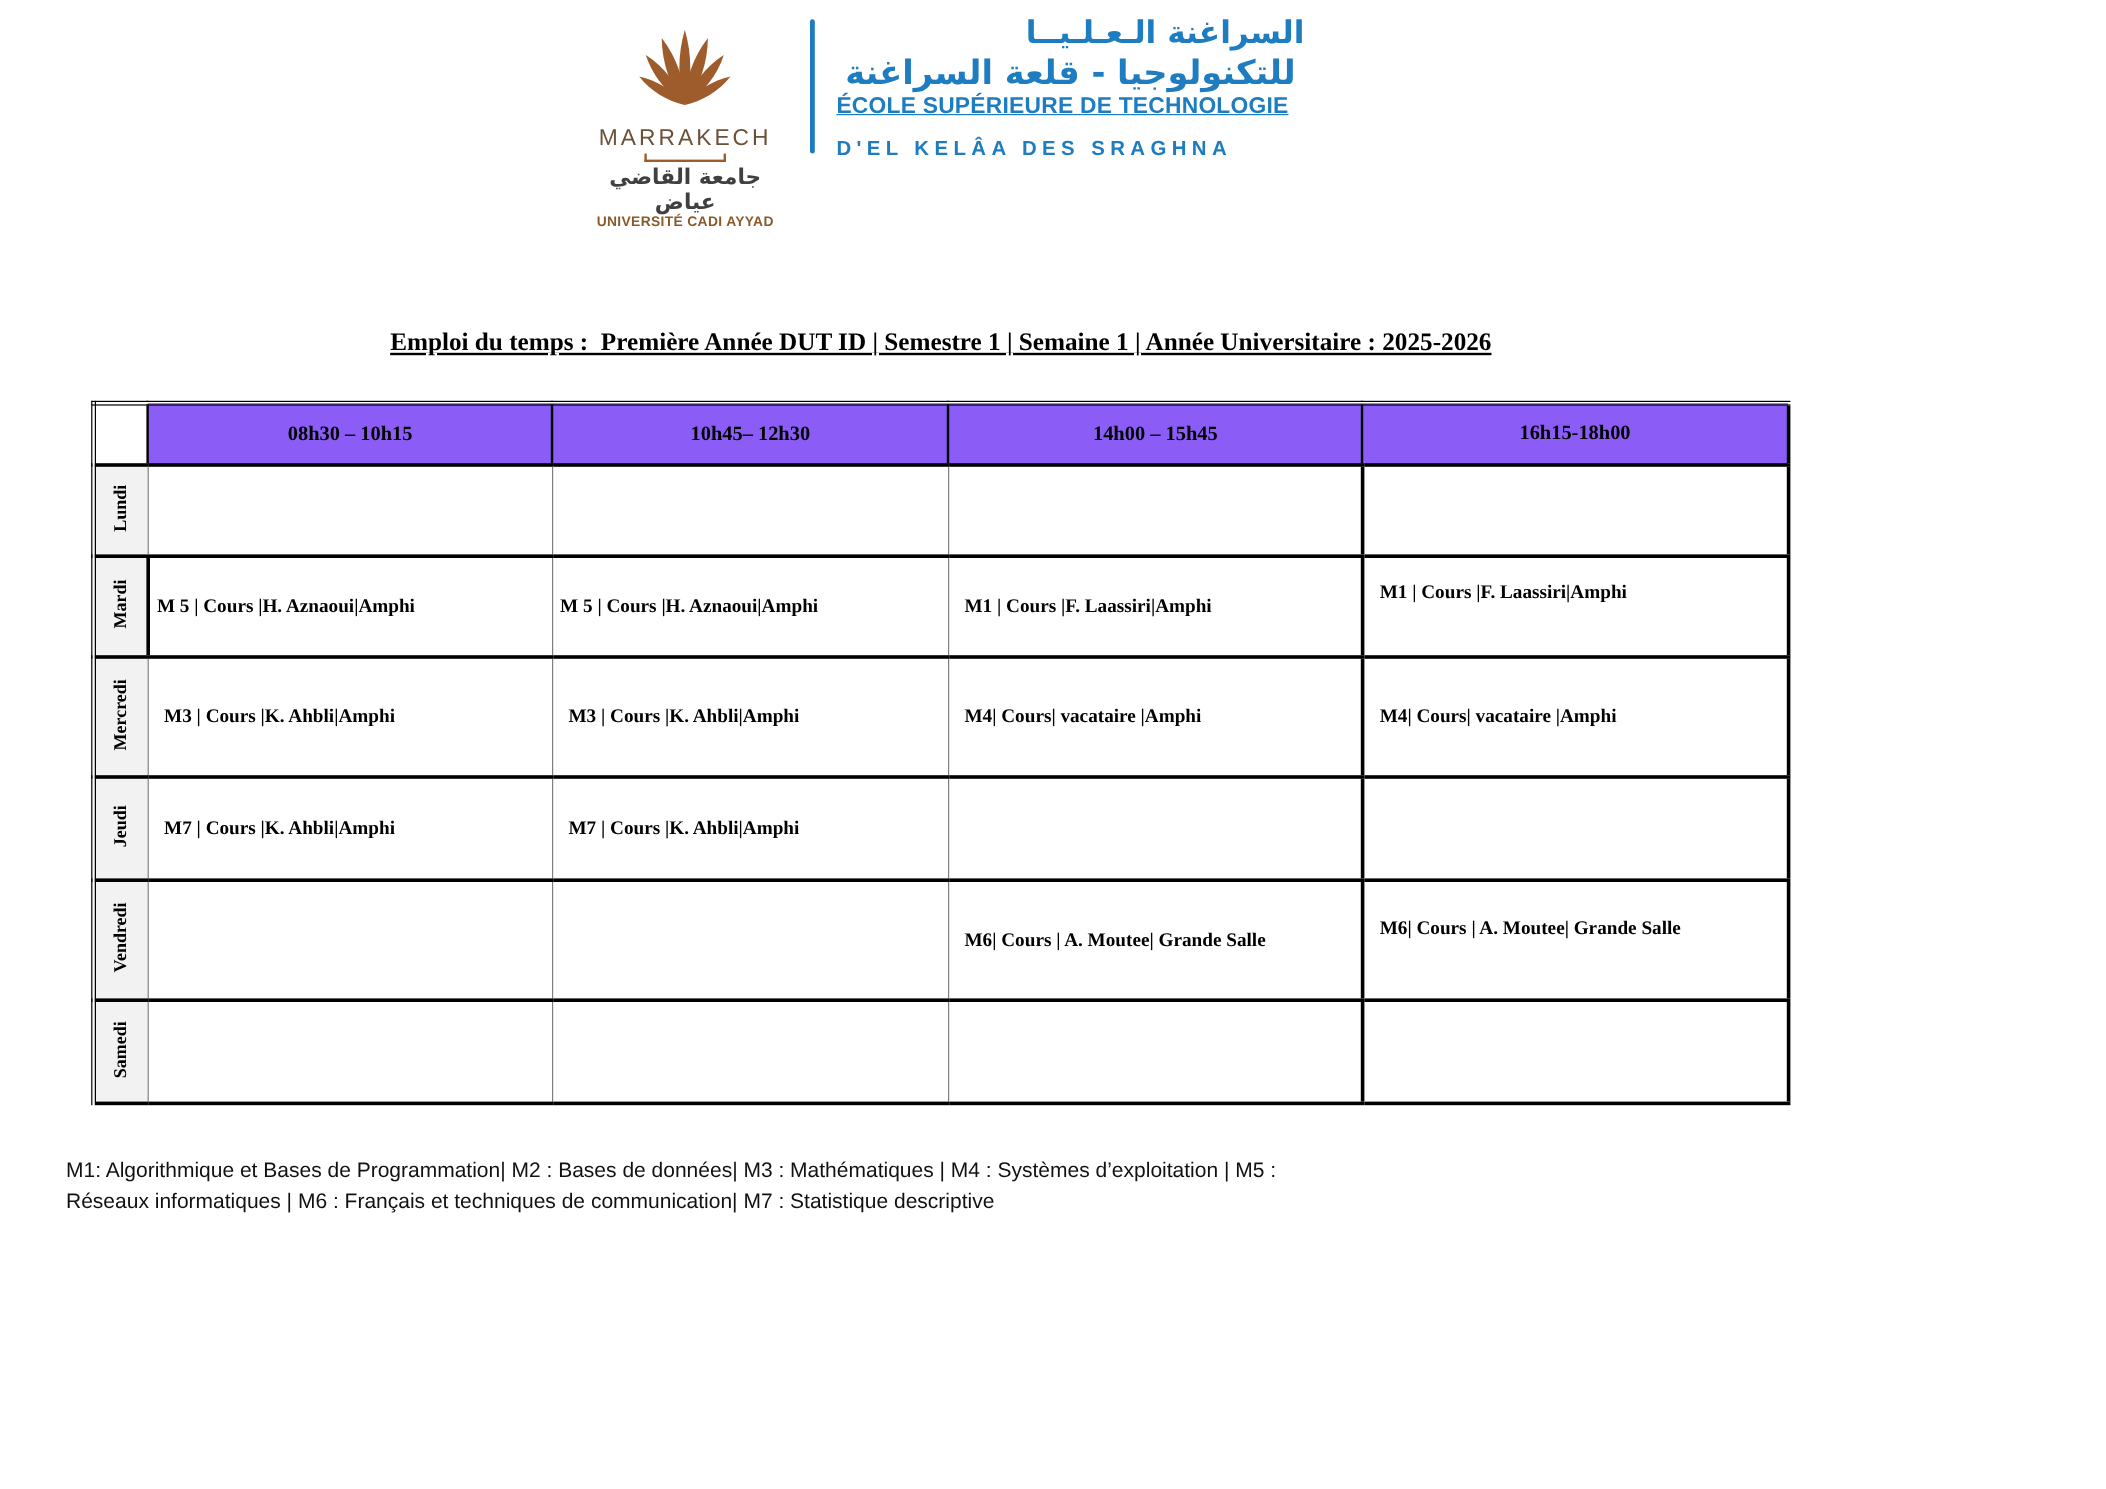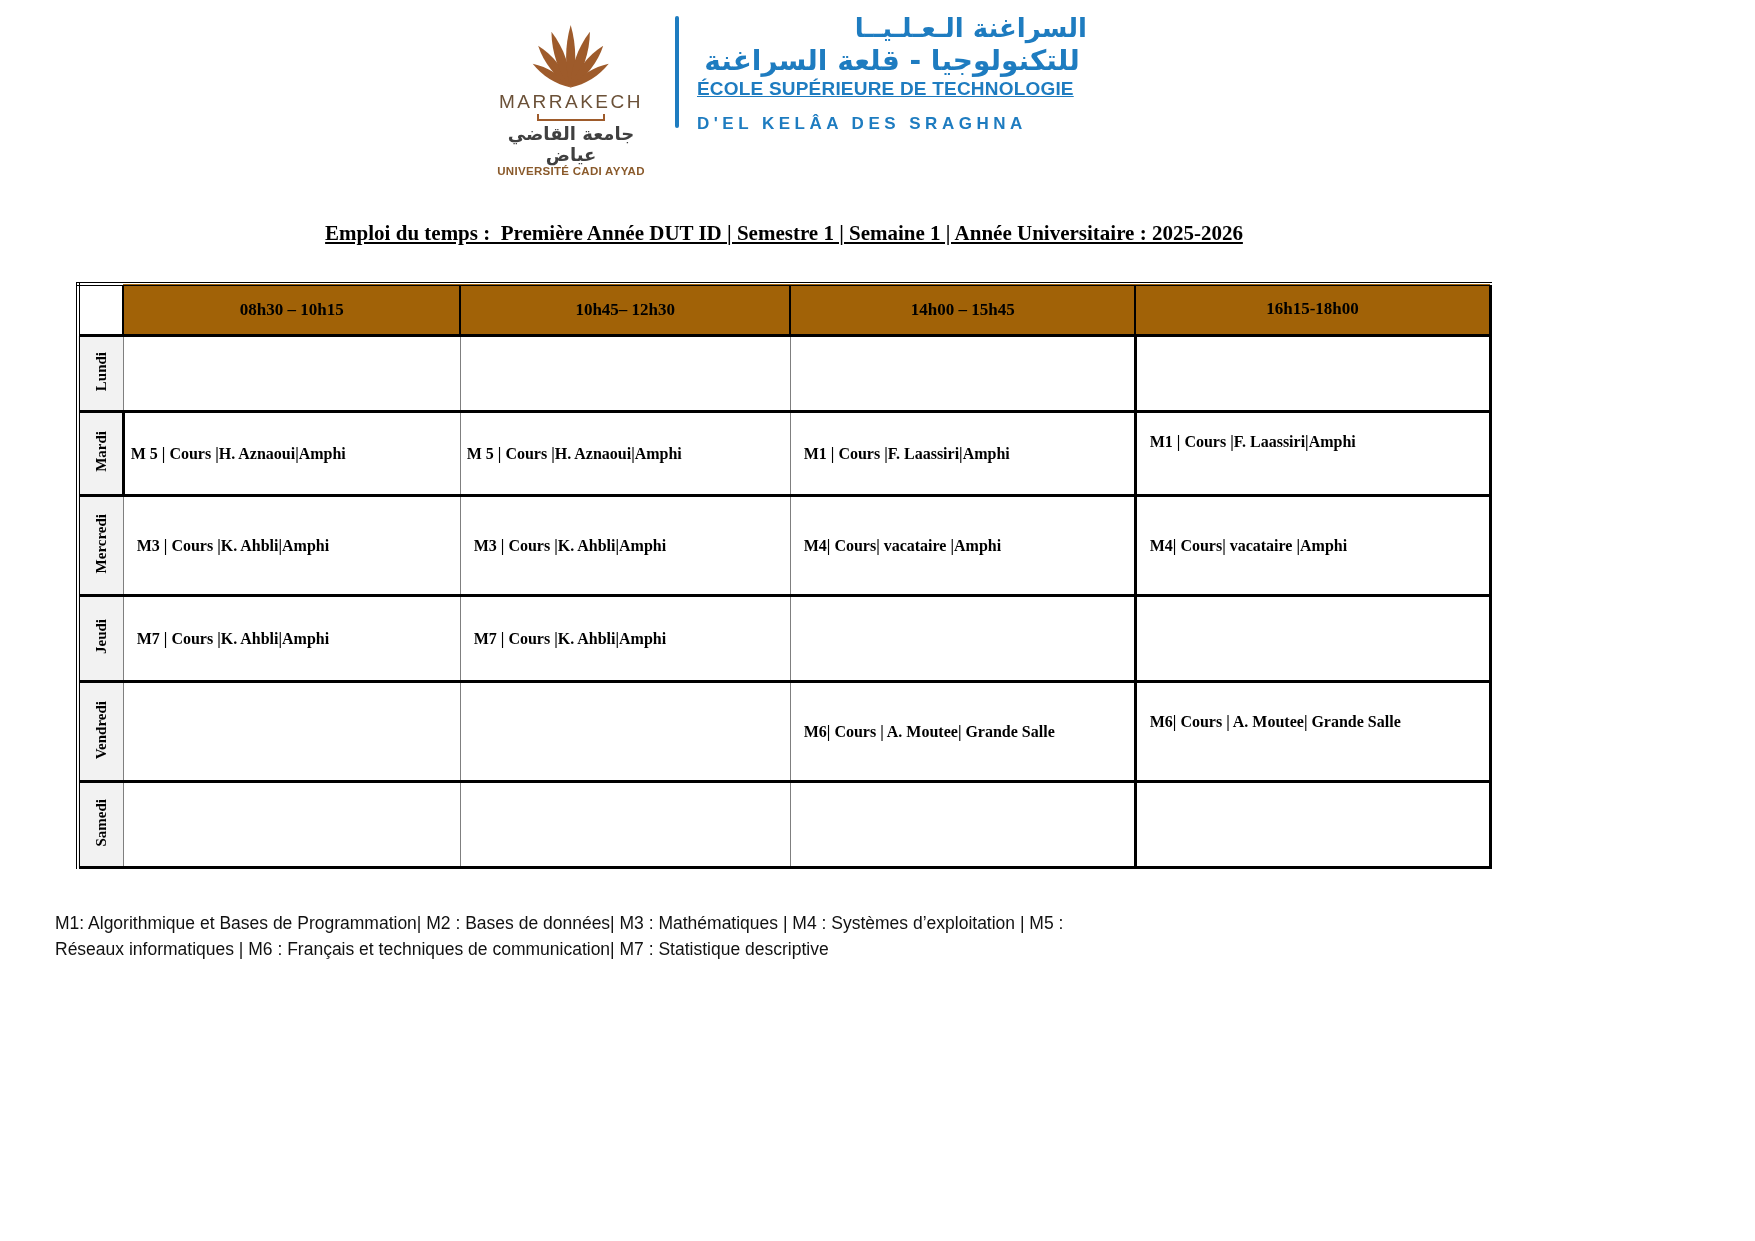--- a/index.html
+++ b/index.html
@@ -13,21 +13,21 @@
 
   
   .header-row {
     display:flex; justify-content:center; align-items:flex-start;
     padding-top:12px;
   }
   .logo-left { width:180px; text-align:center; }
   .palm { height:78px; display:block; margin:0 auto; }
   .marrakech {
     font-family:"Liberation Sans", sans-serif;
-    font-size:19px; letter-spacing:2.5px; color:#6b5138; margin-top:1px;
+    font-size:19px; letter-spacing:2.5px; color:#6b5138; margin-top:15px;
   }
   .bracket {
     width:64px; height:5px; margin:1px auto 3px auto;
     border-left:2px solid #9E5B2B; border-right:2px solid #9E5B2B; border-bottom:2px solid #9E5B2B;
   }
   .logo-ar-univ {
     font-family:"DejaVu Sans", sans-serif; direction:rtl;
     font-size:18px; font-weight:bold; color:#404040; line-height:1.15;
   }
   .univ-name {
@@ -36,34 +36,34 @@
   }
   .divider { width:4px; height:112px; background:#1E7CC0; margin:4px 18px 0 14px; border-radius:2px; }
   .logo-right { width:390px; font-weight:bold; color:#1E7CC0; padding-top:2px; }
   .ar1 { font-family:"DejaVu Sans", sans-serif; direction:rtl; text-align:right; font-size:26px; line-height:1.1; }
   .ar2 { font-family:"DejaVu Sans", sans-serif; direction:rtl; text-align:center; font-size:28px; line-height:1.25; }
   .fr1 { font-family:"Liberation Sans", sans-serif; font-size:19px; margin-top:0; letter-spacing:0.2px;text-decoration:underline; }
   .fr2 { font-family:"Liberation Sans", sans-serif; font-size:17px; margin-top:14px; letter-spacing:4.5px; }
 
   
   .doc-title {
-    text-align:center; margin-top:44px;
+    text-align:center; margin-top:82px;
     font-size:21px; font-weight:bold; text-decoration:underline;
     white-space:pre-wrap;
   }
 
   
   table.tt {
     width:1412px; margin:36px auto 0 auto;
     border-collapse:collapse; table-layout:fixed;
     border-top:4px double #000; border-left:4px double #000;
     border-right:3px solid #000; border-bottom:3px solid #000;
   }
   table.tt thead th {
-    height:34px; background:#a16207;
+    height:34px; background:#8b5cf6;
     border:2px solid #000;
     font-size:17px; font-weight:bold; vertical-align:middle;
   }
   table.tt thead th.corner { background:#ffffff; }
   table.tt thead th.h-top { vertical-align:top; padding-top:13px; }
 
   table.tt tbody th.day {
     background:#f2f2f2;
     border:1px solid #7f7f7f; border-top:3px solid #000; border-bottom:3px solid #000;
     font-size:15px; font-weight:bold; padding:0;

